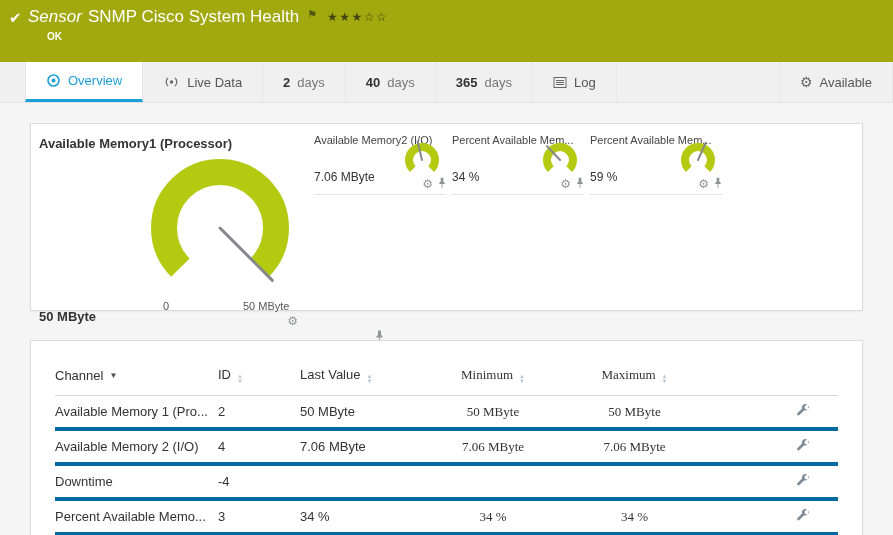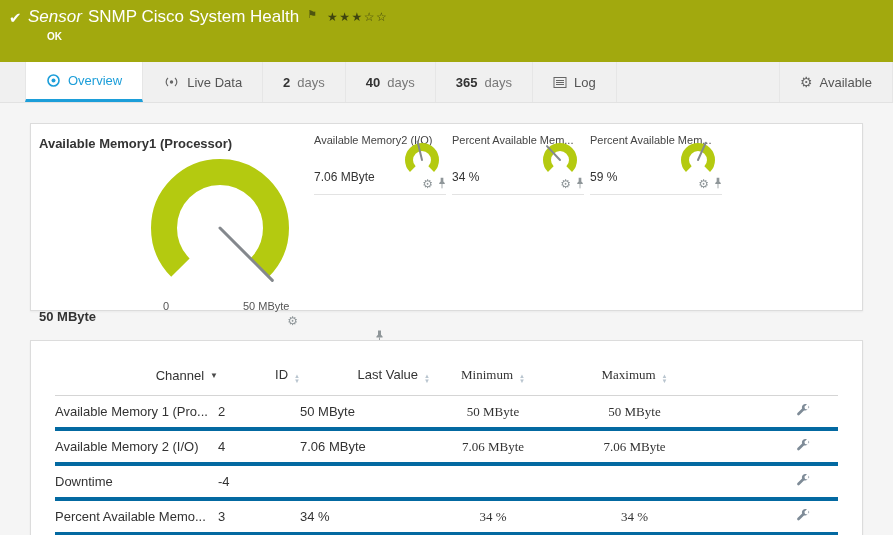--- a/index.html
+++ b/index.html
@@ -44,21 +44,21 @@
   .gicons .gear, .sicons .gear{font-size:12px;color:#8f9699;cursor:pointer;font-family:"DejaVu Sans",sans-serif;}
   
   .sgauge{position:absolute;top:10px;width:132px;height:60px;border-bottom:1px solid #e3e3e3;}
   .sg1{left:283px;} .sg2{left:421px;} .sg3{left:559px;}
   .stitle{font-size:11px;color:#444;white-space:nowrap;overflow:hidden;width:124px;}
   .svalue{position:absolute;left:0;bottom:10px;font-size:12px;color:#333;}
   .sdial{position:absolute;right:2px;top:6px;}
   .sicons{position:absolute;right:0;bottom:1px;display:flex;gap:5px;align-items:center;background:#fff;padding-left:3px;}
   
   table{border-collapse:collapse;margin:18px 24px 0 24px;width:calc(100% - 48px);font-size:13px;table-layout:fixed;}
-  th{text-align:right;font-weight:normal;color:#333;padding:8px 0 11px 0;border-bottom:1px solid #d5d5d5;cursor:pointer;}
+  th{text-align:left;font-weight:normal;color:#333;padding:8px 0 11px 0;border-bottom:1px solid #d5d5d5;cursor:pointer;}
   td{padding:7px 0;border-bottom:4px solid #0369a1;color:#333;white-space:nowrap;overflow:hidden;}
   th.num,td.num{text-align:center;font-family:Liberation Serif, serif;}
   .sortpair{display:inline-flex;flex-direction:column;margin-left:6px;vertical-align:1px;}
   .sortpair b{font-size:6px;line-height:5px;color:#b9c5cf;font-weight:normal;}
   .sorted{font-size:8px;color:#4a4a4a;margin-left:6px;vertical-align:2px;}
   td.gearcell{text-align:right;padding-right:28px;}
   .wrench{cursor:pointer;display:inline-block;}
 </style>
 </head>
 <body>

